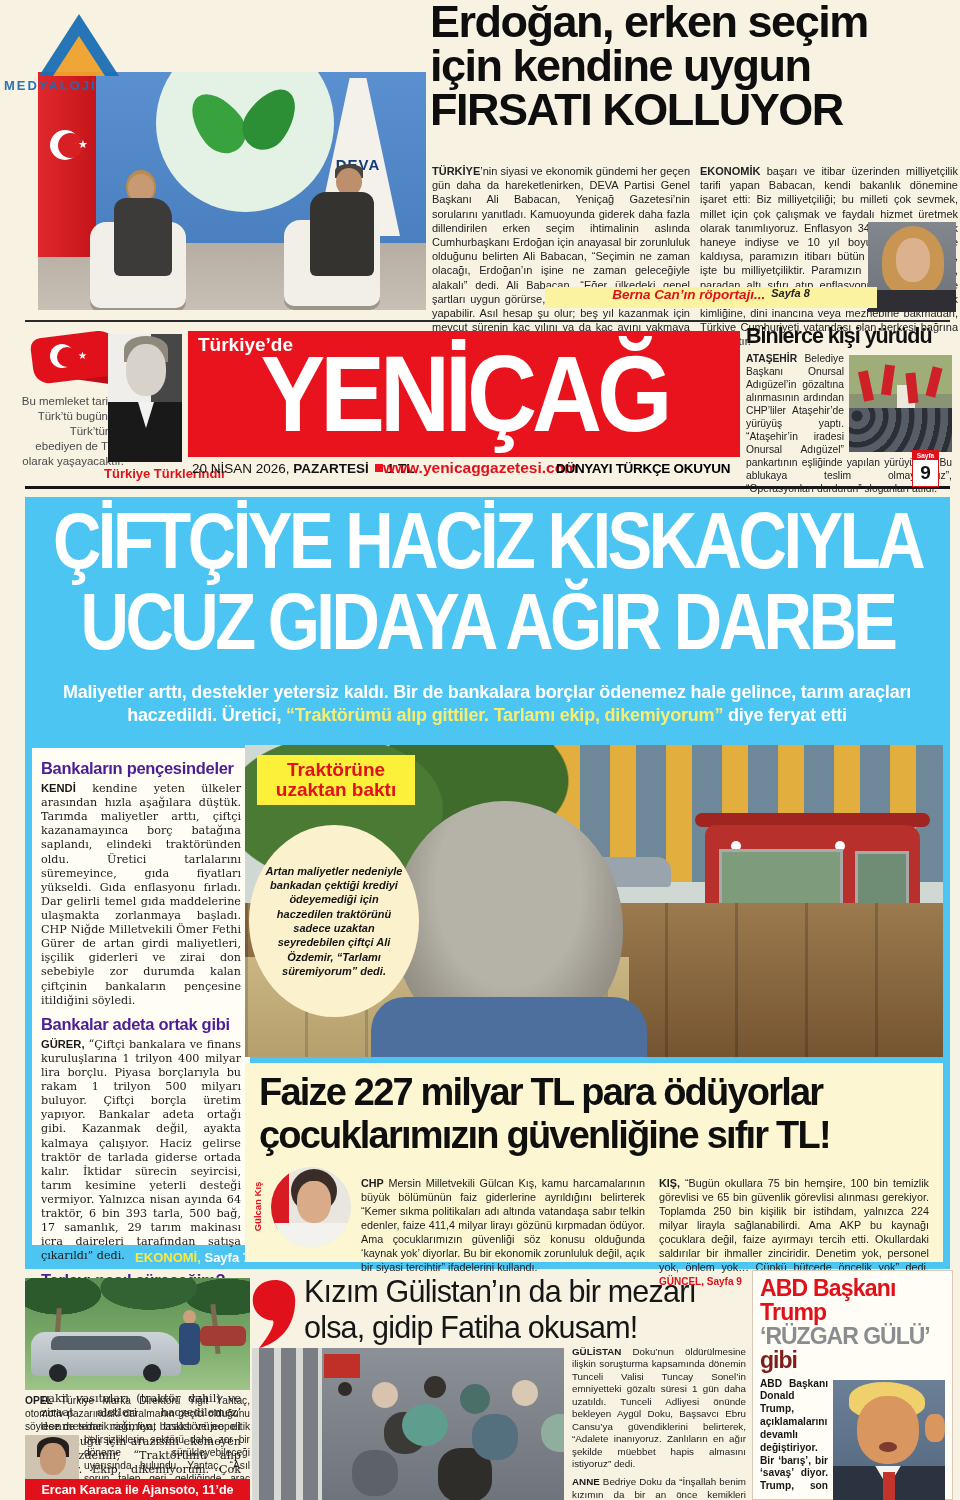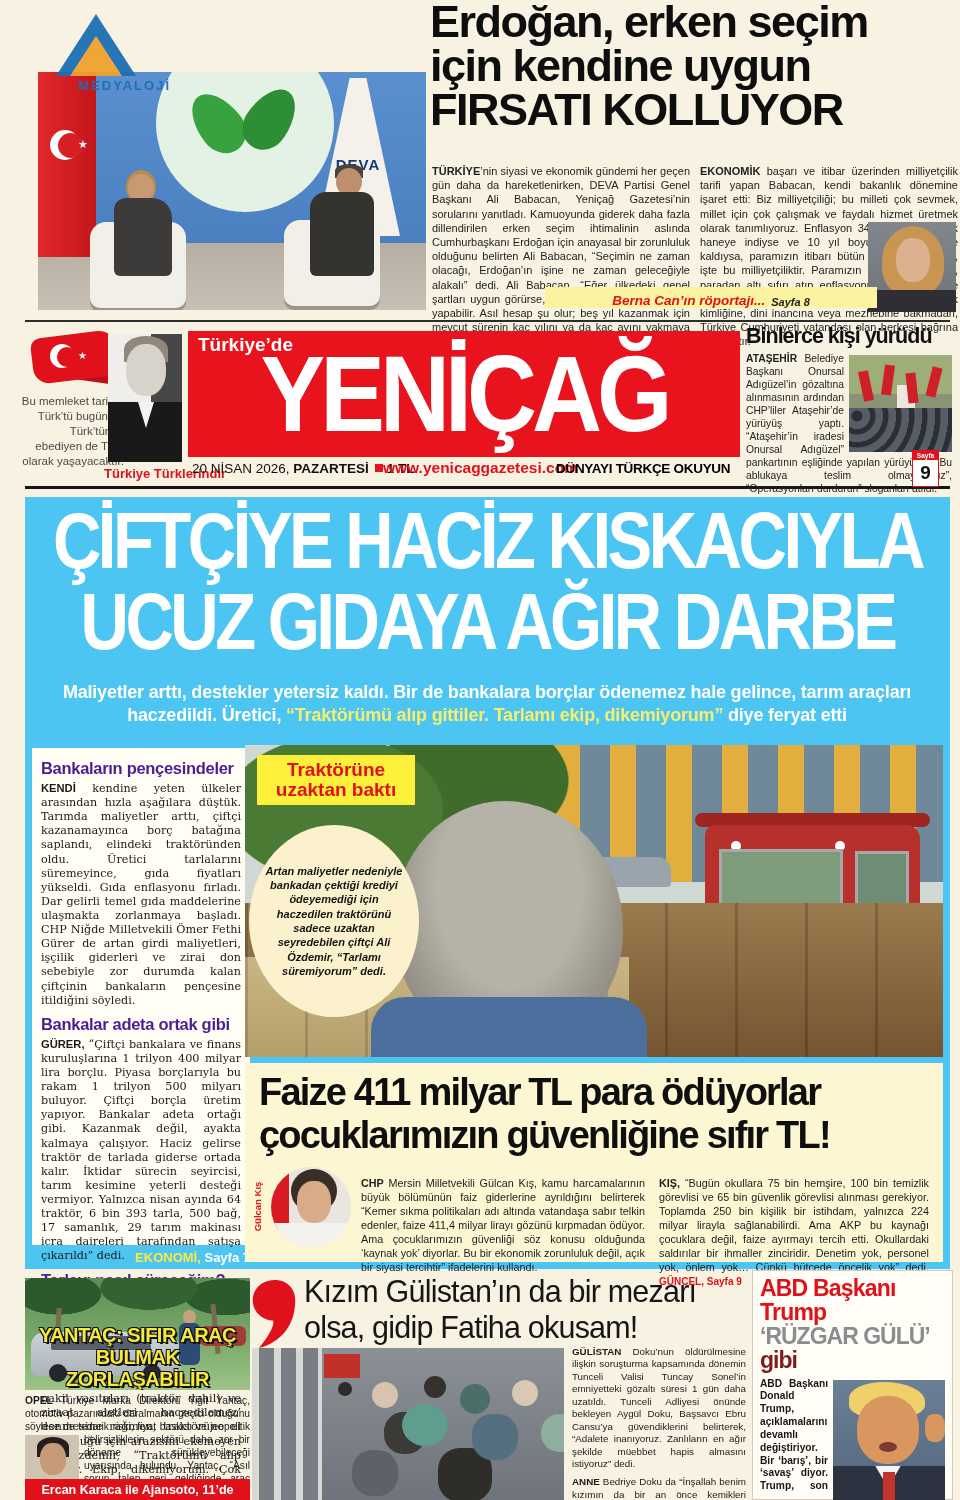--- a/index.html
+++ b/index.html
@@ -2,21 +2,21 @@
 <html><head>
 <meta charset="utf-8">
 <style>
   html,body{margin:0;padding:0;background:#e9e4d6;}
   .page{position:relative;width:960px;height:1500px;background:#f7f2e2;overflow:hidden;
         font-family:"Liberation Sans",sans-serif;color:#111;}
   
   .kicker{position:absolute;left:42px;top:6px;width:392px;text-align:center;font-size:26px;
           font-weight:bold;line-height:1.12;letter-spacing:-0.5px;color:#141414;z-index:2;}
   .kicker .brand{color:#e8131b;}
-  .watermark{position:absolute;left:21px;top:14px;width:150px;z-index:6;text-align:right;opacity:.95;}
+  .watermark{position:absolute;left:4px;top:14px;width:150px;z-index:6;text-align:left;opacity:.95;}
   .wm-tri{position:relative;width:0;height:0;margin:0 auto;border-left:40px solid transparent;
           border-right:40px solid transparent;border-bottom:62px solid #1b6fb5;}
   .wm-tri-in{position:absolute;left:-26px;top:22px;width:0;height:0;border-left:26px solid transparent;
           border-right:26px solid transparent;border-bottom:40px solid #f0a22e;}
   .wm-text{font-size:13px;font-weight:bold;color:#1b6fb5;letter-spacing:2px;margin-top:2px;}
   .top-photo{position:absolute;left:38px;top:72px;width:388px;height:238px;overflow:hidden;
              background:linear-gradient(180deg,#5a8fd0 0%,#4a7fc0 72%,#b6aea2 72%,#c8c0b4 100%);}
   .tp-flag{position:absolute;left:0;top:0;width:58px;height:185px;background:linear-gradient(90deg,#e0282c,#c4151b);}
   .tp-cres{position:absolute;left:12px;top:58px;width:30px;height:30px;border-radius:50%;background:#fff;}
   .tp-cres-in{position:absolute;left:20px;top:61px;width:25px;height:25px;border-radius:50%;background:#d81f24;}
@@ -41,21 +41,21 @@
                 line-height:0.98;letter-spacing:-1.5px;color:#0e0e0e;white-space:pre-line;}
   .top-cols{position:absolute;left:432px;top:164px;width:526px;display:flex;gap:10px;
             font-size:11px;line-height:1.29;color:#222;text-align:justify;}
   .tcol{width:258px;}
   .lead{font-weight:bold;}
   .berna-photo{position:absolute;left:868px;top:222px;width:88px;height:90px;overflow:hidden;background:linear-gradient(180deg,#82878e,#6e7279);}
   .bp-hair{position:absolute;left:14px;top:4px;width:62px;height:70px;border-radius:50% 50% 40% 40%;background:#c89552;}
   .bp-face{position:absolute;left:28px;top:16px;width:34px;height:44px;border-radius:46%;background:#dcb28e;}
   .bp-shoulders{position:absolute;left:0;bottom:0;width:100%;height:22px;background:#2e2e34;}
   .byline{position:absolute;left:545px;top:287px;width:332px;height:21px;background:#fbf3a0;display:flex;
-          align-items:flex-end;justify-content:center;font-weight:bold;font-style:italic;}
+          align-items:flex-start;justify-content:center;font-weight:bold;font-style:italic;}
   .byline .b1{color:#e0111a;font-size:13.5px;}
   .byline .b2{color:#222;font-size:11px;margin-left:6px;}
   
   .rule-a{position:absolute;left:25px;top:320px;width:925px;height:2px;background:#2b2b2b;}
   .rule-b{position:absolute;left:25px;top:486px;width:925px;height:3px;background:#151515;}
   .mast-flag{position:absolute;left:28px;top:328px;width:98px;height:64px;}
   .mf1{position:absolute;left:4px;top:6px;width:86px;height:46px;background:#e0111a;border-radius:10px 18px 12px 16px;transform:rotate(-7deg);}
   .mf2{position:absolute;left:40px;top:14px;width:56px;height:40px;background:#bf0d15;border-radius:8px 14px 10px 12px;transform:rotate(8deg);}
   .mf-cres{position:absolute;left:22px;top:16px;width:24px;height:24px;border-radius:50%;background:#fff;}
   .mf-cres-in{position:absolute;left:29px;top:19px;width:20px;height:20px;border-radius:50%;background:#e0111a;}
@@ -354,21 +354,21 @@
       <div class="bp-fence"></div>
       <div class="bp-fence2"></div>
       <div class="bp-man-hair"></div>
       <div class="bp-man-jacket"></div>
       <div class="bp-cap-title">Traktörüne
 uzaktan baktı</div>
       <div class="bp-cap-circle">Artan maliyetler nedeniyle bankadan çektiği krediyi ödeyemediği için haczedilen traktörünü sadece uzaktan seyredebilen çiftçi Ali Özdemir, “Tarlamı süremiyorum” dedi.</div>
     </div>
 
     <div class="faize">
-      <div class="f-h">Faize 411 milyar TL para ödüyorlar
+      <div class="f-h">Faize 227 milyar TL para ödüyorlar
 çocuklarımızın güvenliğine sıfır TL!</div>
       <div class="f-name">Gülcan Kış</div>
       <div class="f-photo">
         <div class="g-flag"></div>
         <div class="g-hair"></div>
         <div class="g-face"></div>
         <div class="g-coat"></div>
       </div>
       <p class="f-col f-col1"><span class="lead">CHP</span><span> Mersin Milletvekili Gülcan Kış, kamu harcamalarının büyük bölümünün faiz giderlerine ayrıldığını belirterek “Kemer sıkma politikaları adı altında vatandaşa sabır telkin edenler, faize 411,4 milyar lirayı gözünü kırpmadan ödüyor. Ama çocuklarımızın güvenliği söz konusu olduğunda ‘kaynak yok’ diyorlar. Bu bir ekonomik zorunluluk değil, açık bir siyasi tercihtir” ifadelerini kullandı.</span></p>
       <p class="f-col f-col2"><span class="lead">KIŞ,</span><span> “Bugün okullara 75 bin hemşire, 100 bin temizlik görevlisi ve 65 bin güvenlik görevlisi alınması gerekiyor. Toplamda 250 bin kişilik bir istihdam, yalnızca 224 milyar lirayla sağlanabilirdi. Ama AKP bu kaynağı çocuklara değil, faize ayırmayı tercih etti. Okullardaki saldırılar bir ihmaller zinciridir. Denetim yok, personel yok, önlem yok… Çünkü bütçede öncelik yok” dedi. </span><span class="pageref">GÜNCEL, Sayfa 9</span></p>
@@ -383,22 +383,20 @@
       <div class="cc-car">
         <div class="cc-carwin"></div>
         <div class="cc-wheel ccw1"></div>
         <div class="cc-wheel ccw2"></div>
       </div>
       <div class="cc-redcar"></div>
       <div class="cc-man">
         <div class="cc-man-h"></div>
         <div class="cc-man-b"></div>
       </div>
-      <div class="cc-head">YANTAÇ: SIFIR ARAÇ
-BULMAK ZORLAŞABİLİR</div>
     </div>
     <div class="cc-text">
       <span class="lead">OPEL</span><span> Türkiye Marka Direktörü Yiğit Yantaç, otomotiv pazarındaki daralmanın geçici olduğunu söylese de tedarik riski, fiyat baskısı ve</span>
       <span class="cc-portrait">
           <span class="ep-hair"></span>
           <span class="ep-face"></span>
           <span class="ep-suit"></span>
         </span>
       <span> jeopolitik belirsizliklerin sektörü daha zor bir döneme sürükleyebileceği uyarısında bulundu. Yantaç, “Asıl sorun talep geri geldiğinde araç bulup bulamayacağımız” dedi.</span>
     </div>

